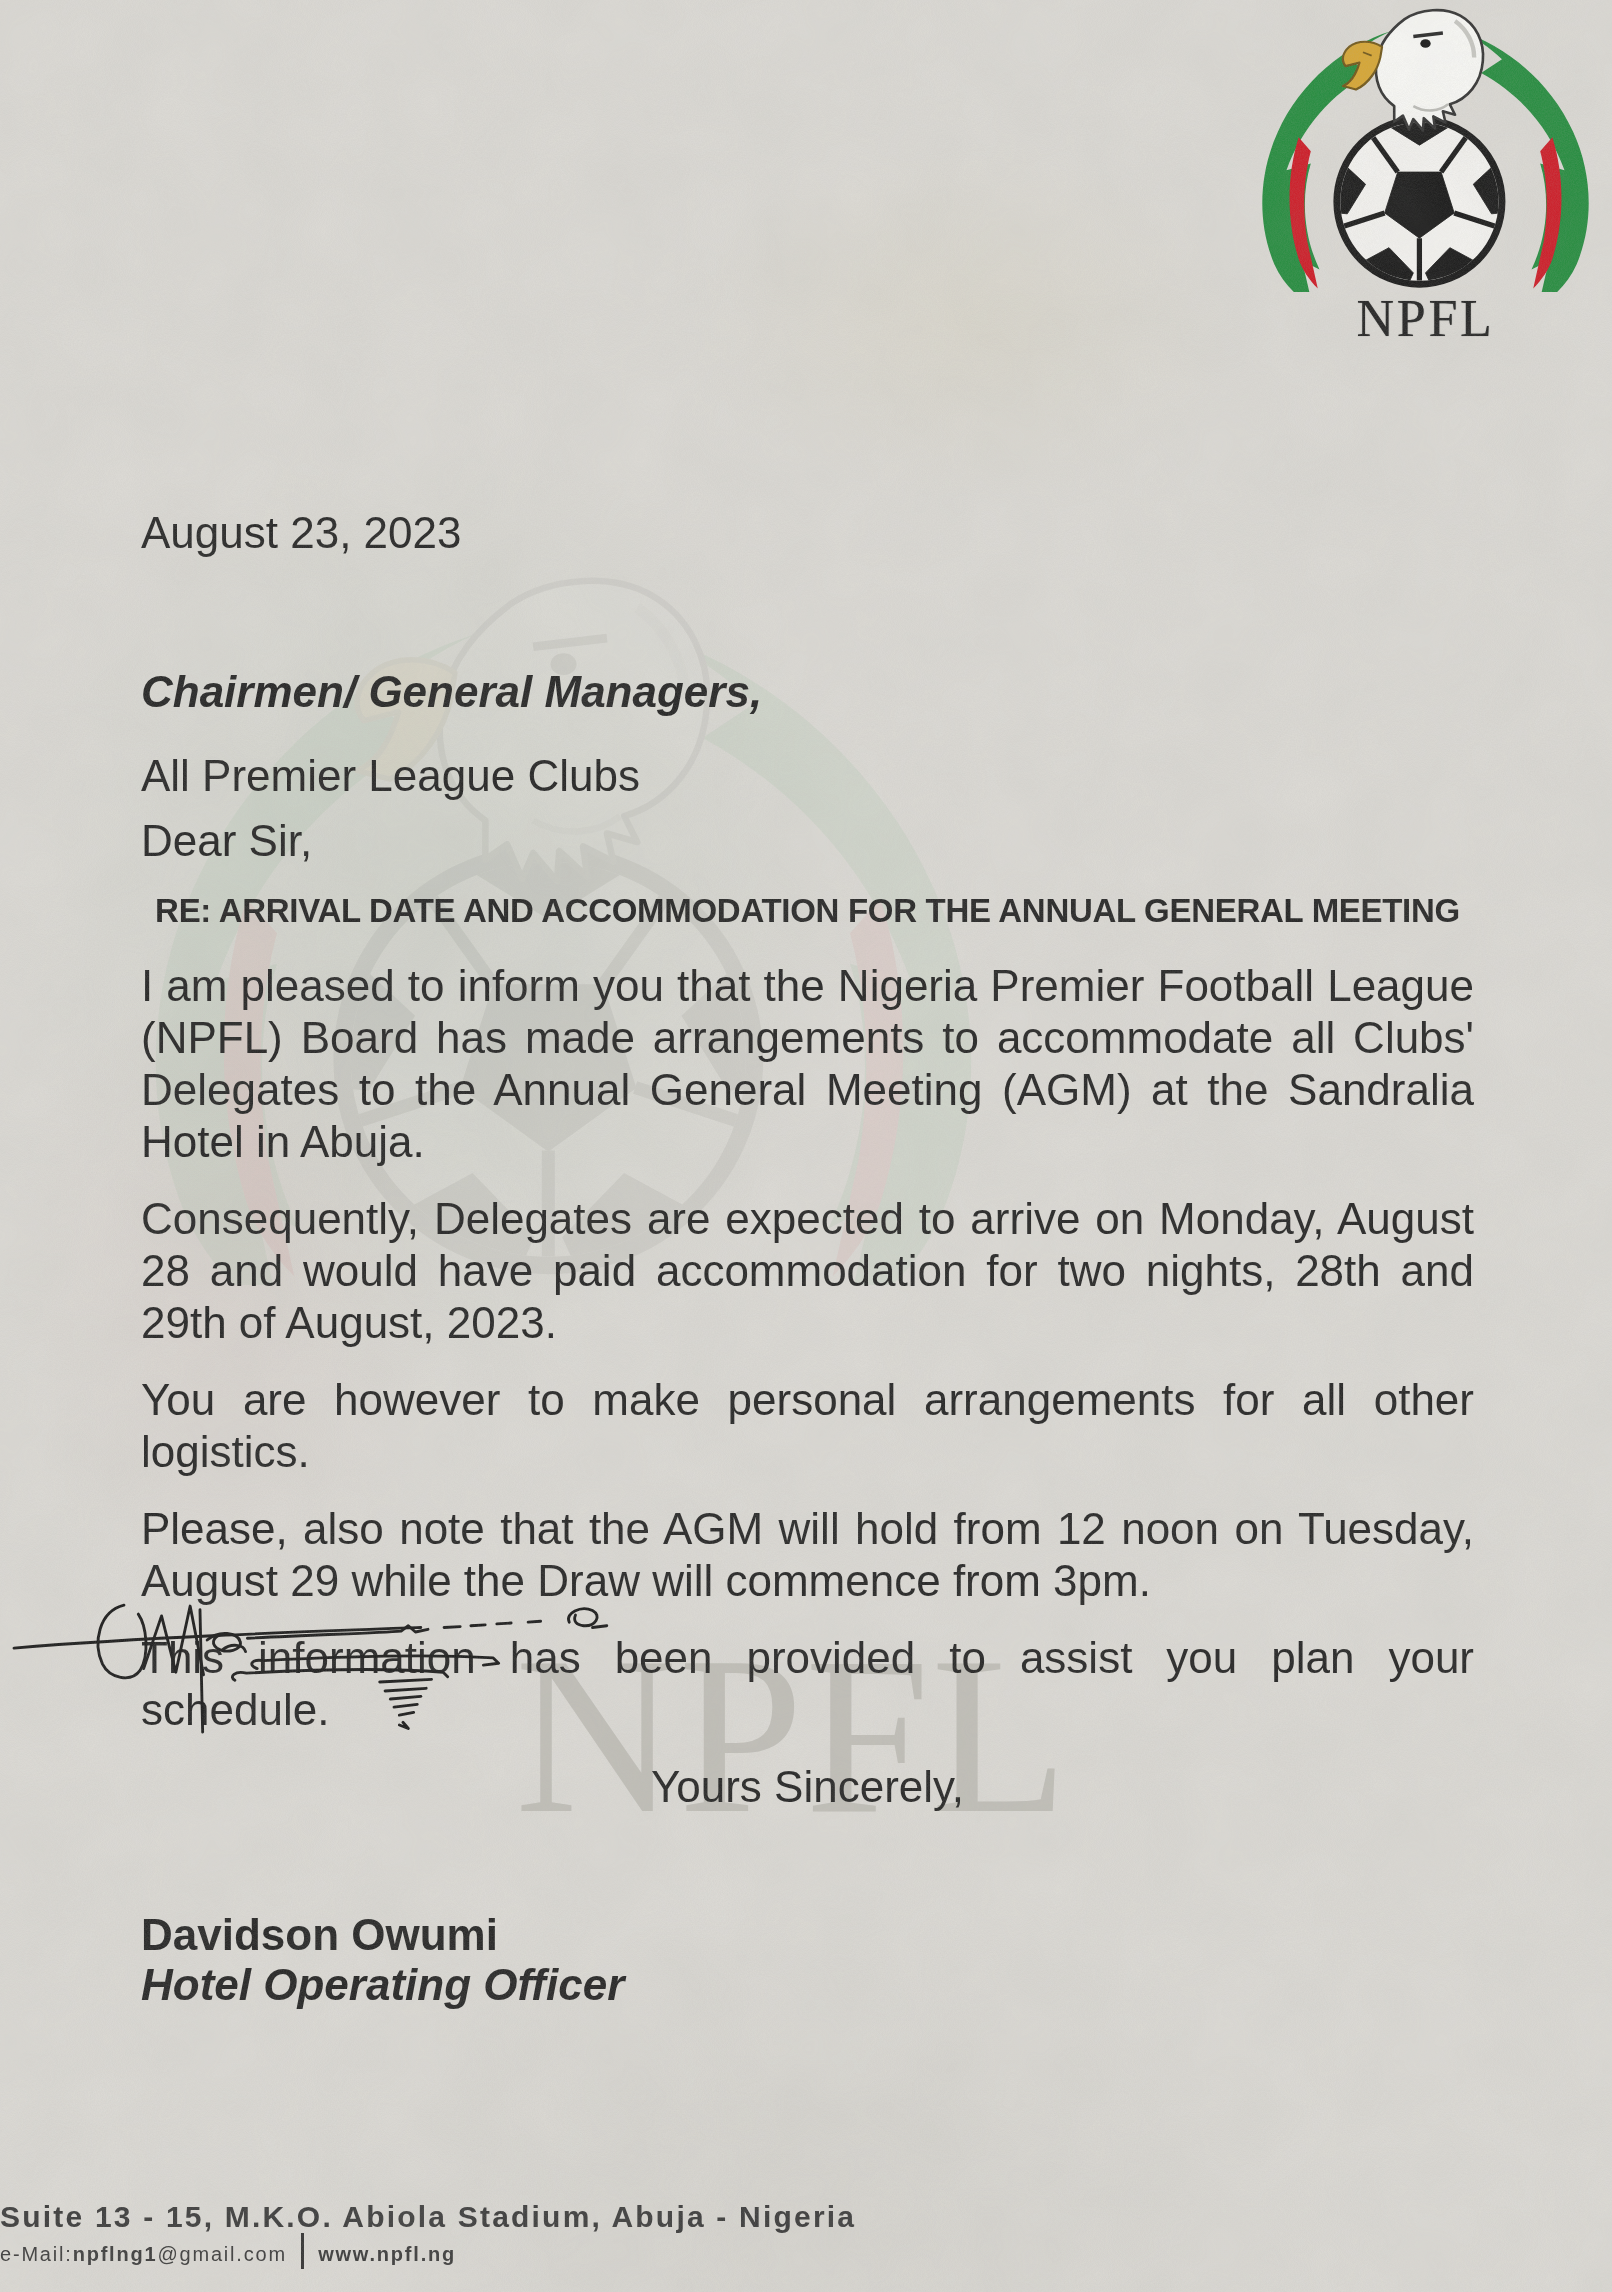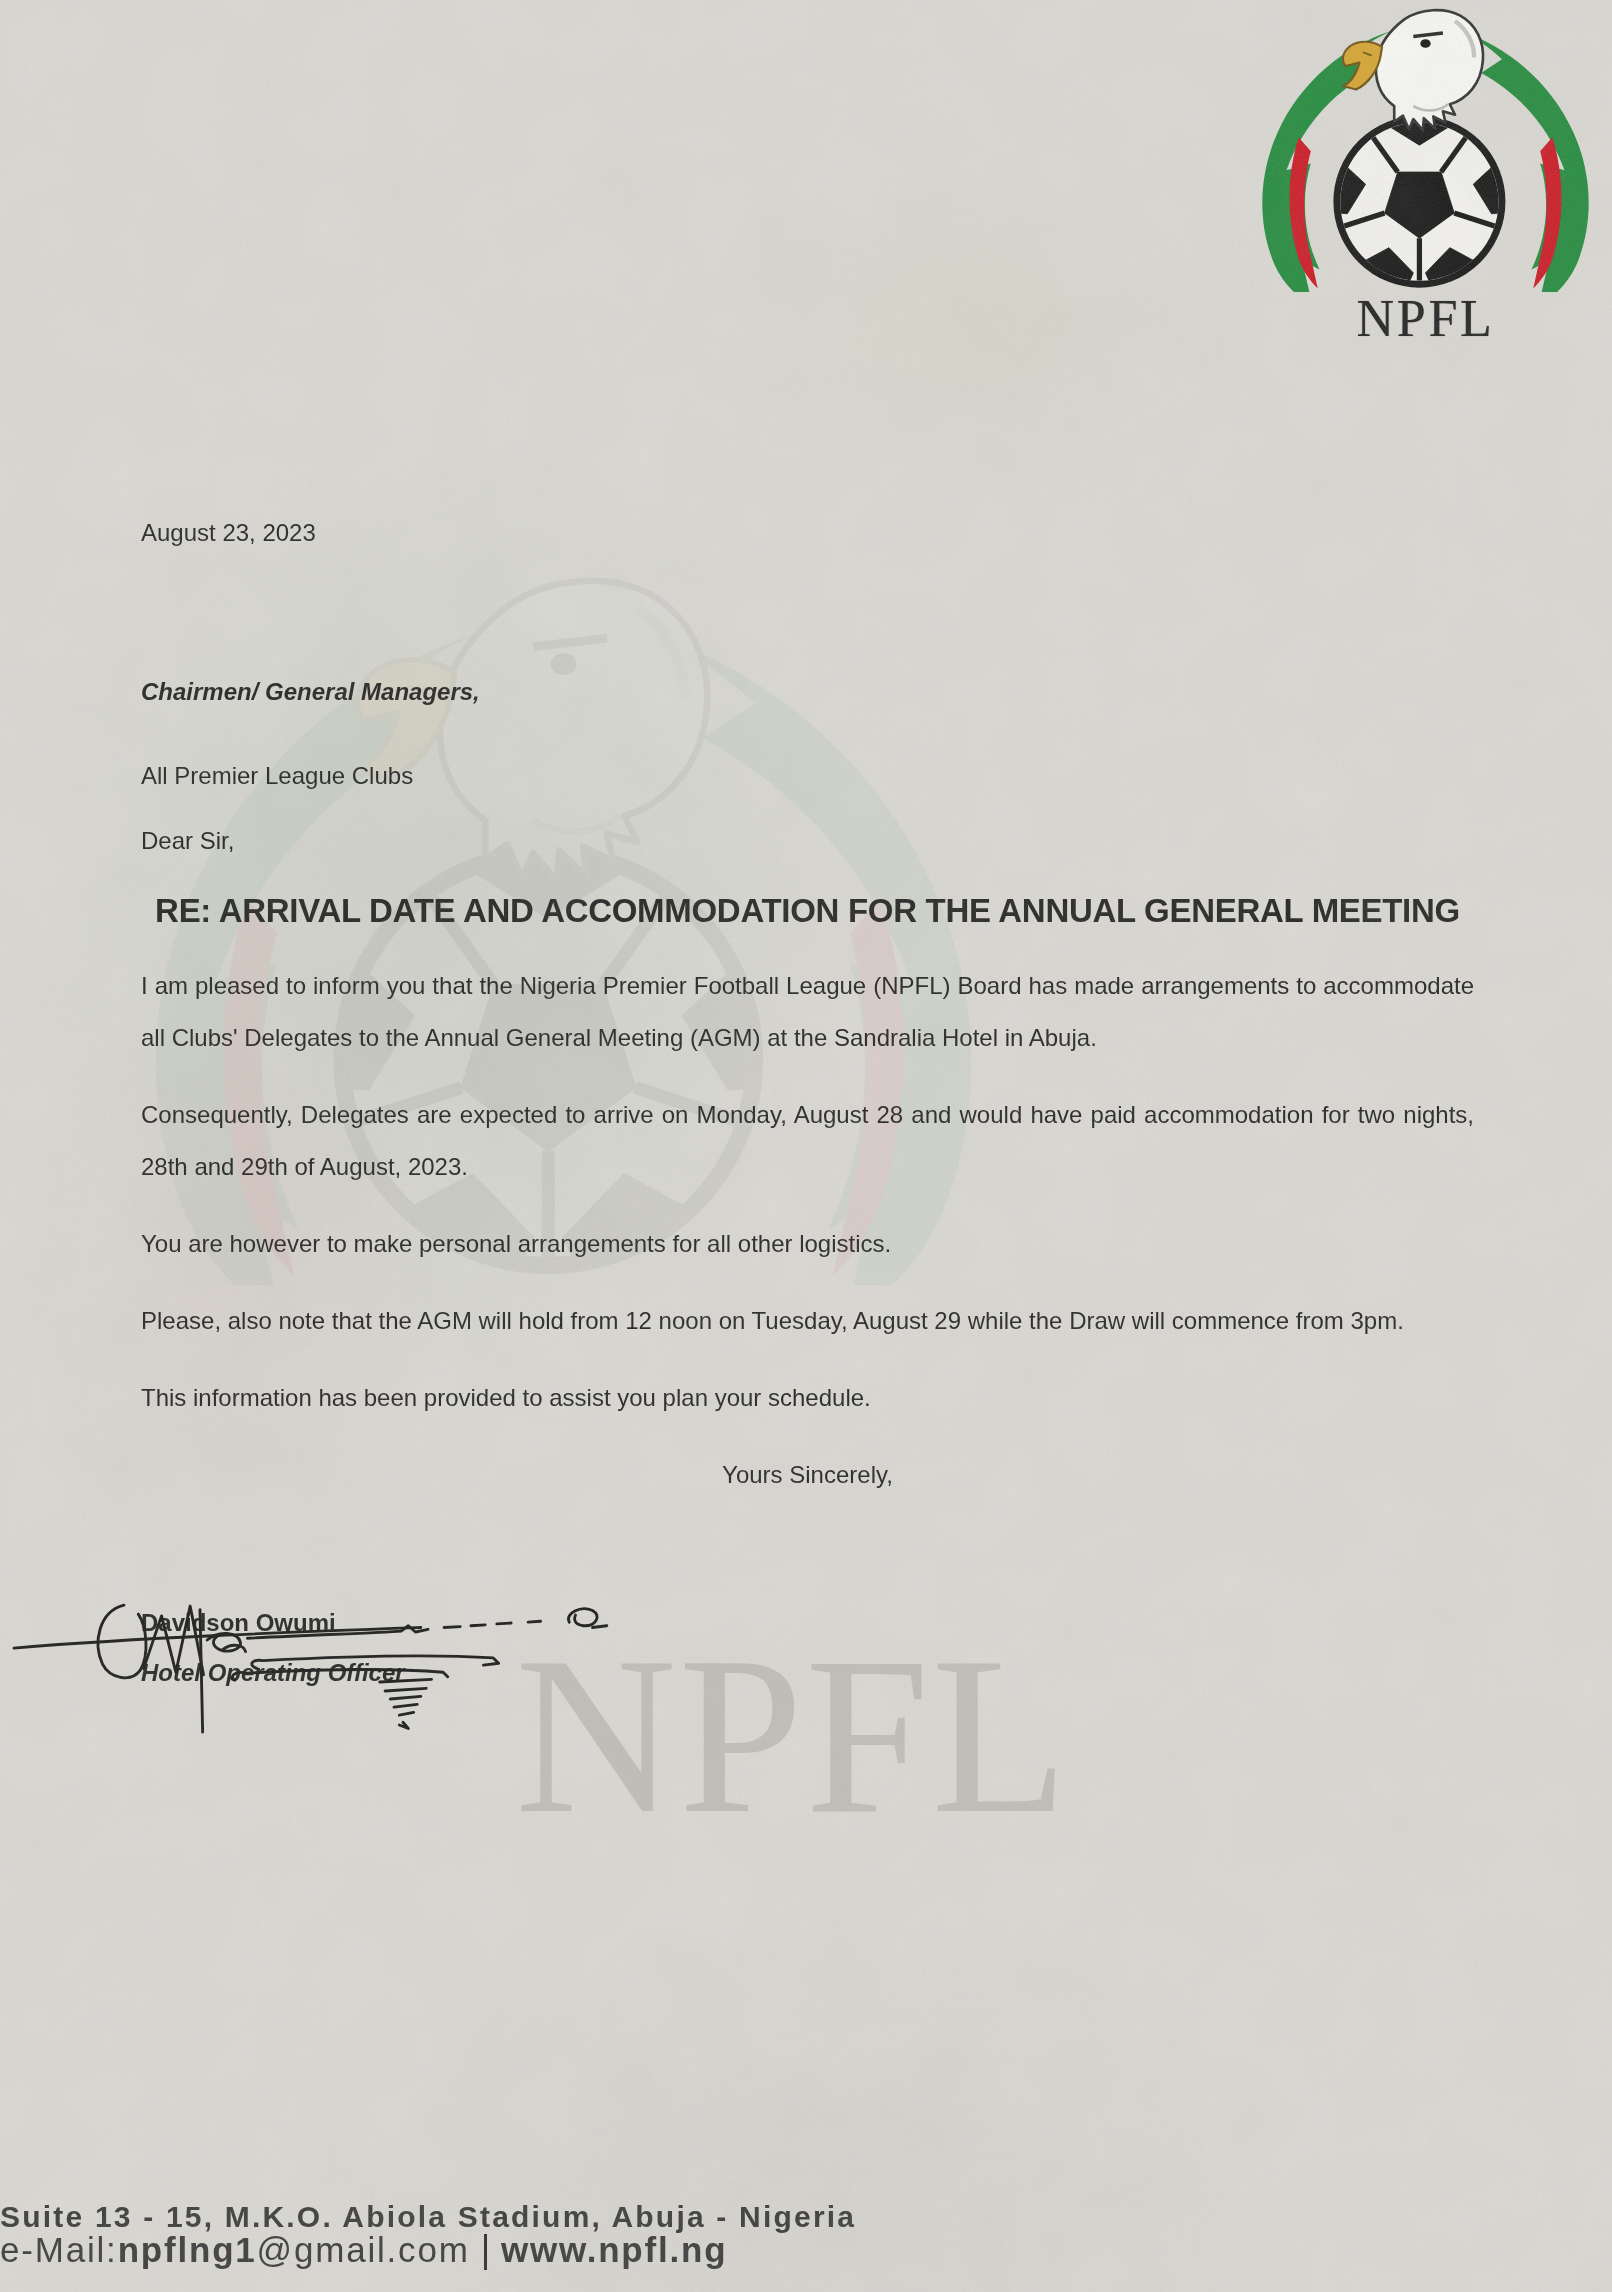--- a/index.html
+++ b/index.html
@@ -25,37 +25,37 @@
   
   .wm-logo{position:absolute;left:107px;top:573px;width:913px;opacity:0.055;z-index:1;}
   .wm-logo svg{display:block;width:913px;height:712px;}
   .wm-text{
     position:absolute;left:515px;top:1623px;z-index:1;
     font-family:"Liberation Serif",serif;font-size:224px;line-height:224px;
     letter-spacing:1.8px;color:#8f8d84;opacity:0.35;white-space:nowrap;
   }
   
   .letter{position:absolute;left:141px;top:507px;width:1333px;z-index:2;}
-  .letter p{margin:0;font-size:24px;line-height:52px;}
+  .letter p{margin:0;font-size:44px;line-height:52px;}
   .date{margin-bottom:107px !important;}
   .recipient-title{font-weight:bold;margin-bottom:32px !important;font-style:italic;}
   .recipient-org{margin-bottom:12.5px !important;}
   .salutation{margin-bottom:18px !important;}
   .subject{font-weight:bold;font-size:33px !important;letter-spacing:-0.3px;margin-bottom:23px !important;text-align:center;}
   .para{text-align:justify;margin-bottom:25px !important;}
   .closing{margin-bottom:97px !important;text-align:center;}
   .sig-name{font-weight:bold;line-height:50px !important;}
   .sig-title{font-weight:bold;font-style:italic;line-height:50px !important;}
   
   .signature{position:absolute;left:9px;top:1598px;z-index:4;}
   .signature svg{display:block;width:618px;height:152px;}
   
   .footer{position:absolute;left:0;top:2201px;width:100%;text-align:left;color:#373737;z-index:3;}
   .f1{font-size:30px;font-weight:bold;letter-spacing:2.2px;line-height:32px;}
-  .f2{font-size:35px;letter-spacing:1.8px;line-height:34px;margin-top:0px;}
+  .f2{font-size:20px;letter-spacing:1.8px;line-height:34px;margin-top:0px;}
   .f2 .b{font-weight:bold;}
   .fsep{display:inline-block;width:2.7px;height:36px;background:#2b2b2b;margin:0 14.3px;vertical-align:-8px;}
   
   .noise{position:absolute;inset:0;z-index:10;pointer-events:none;}
 </style>
 </head>
 <body>
 
 <div class="page">
 

